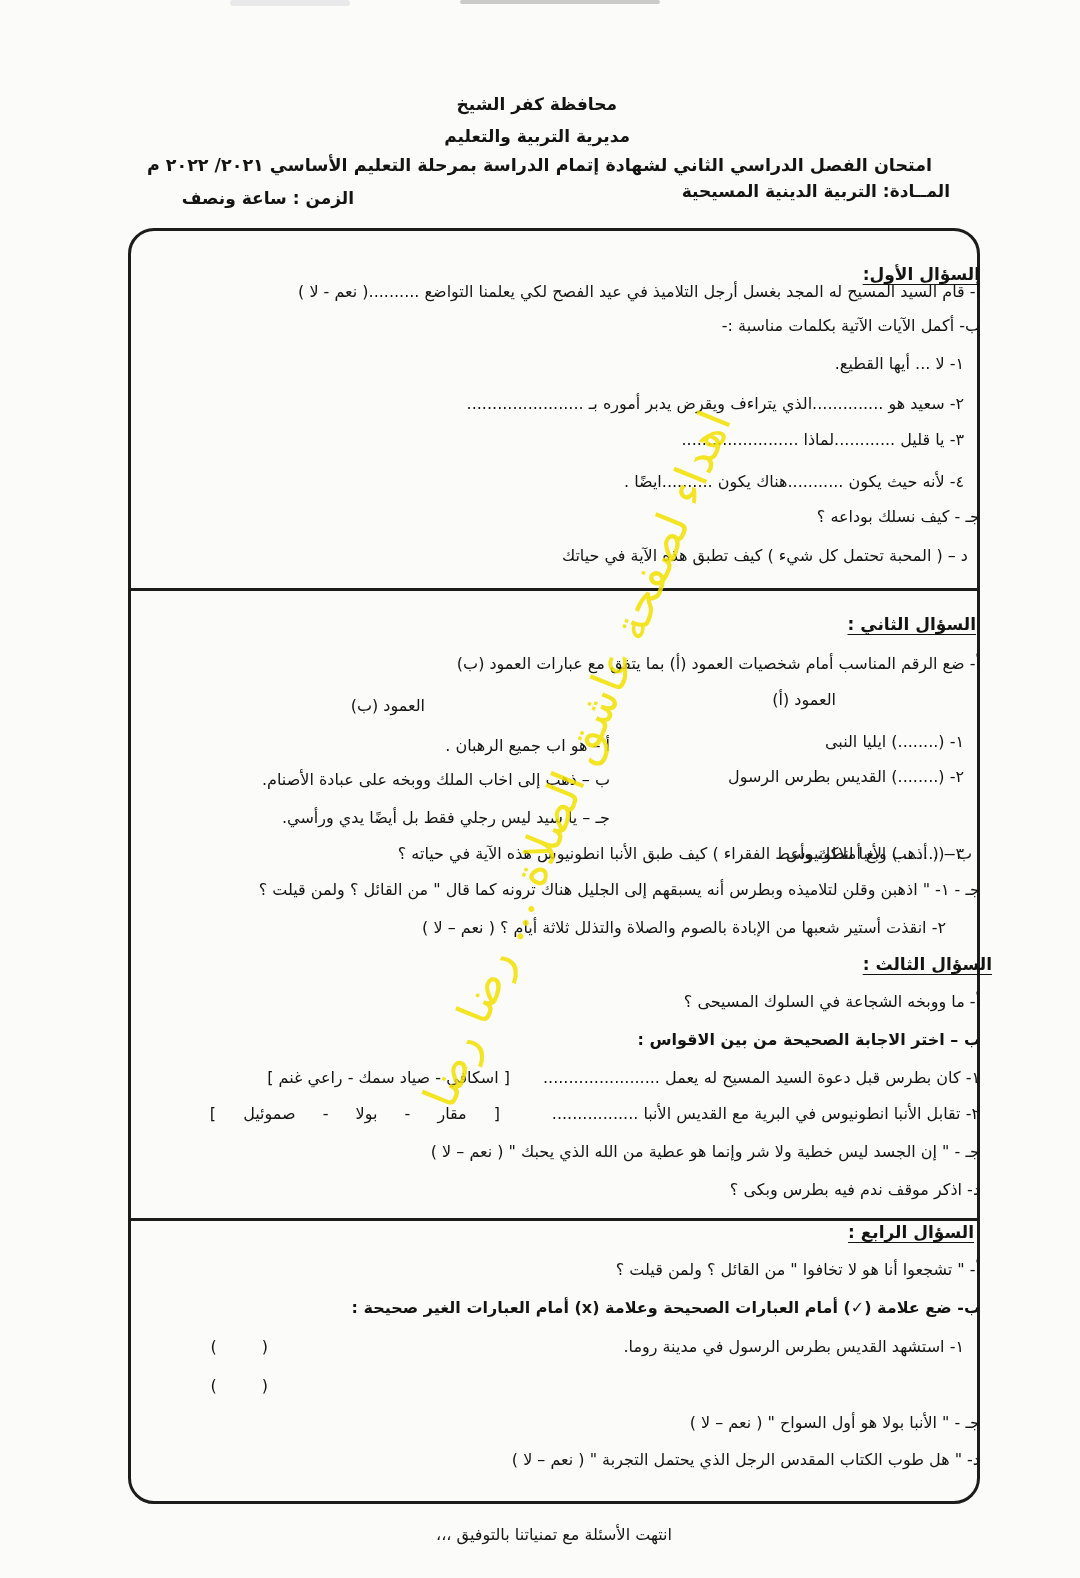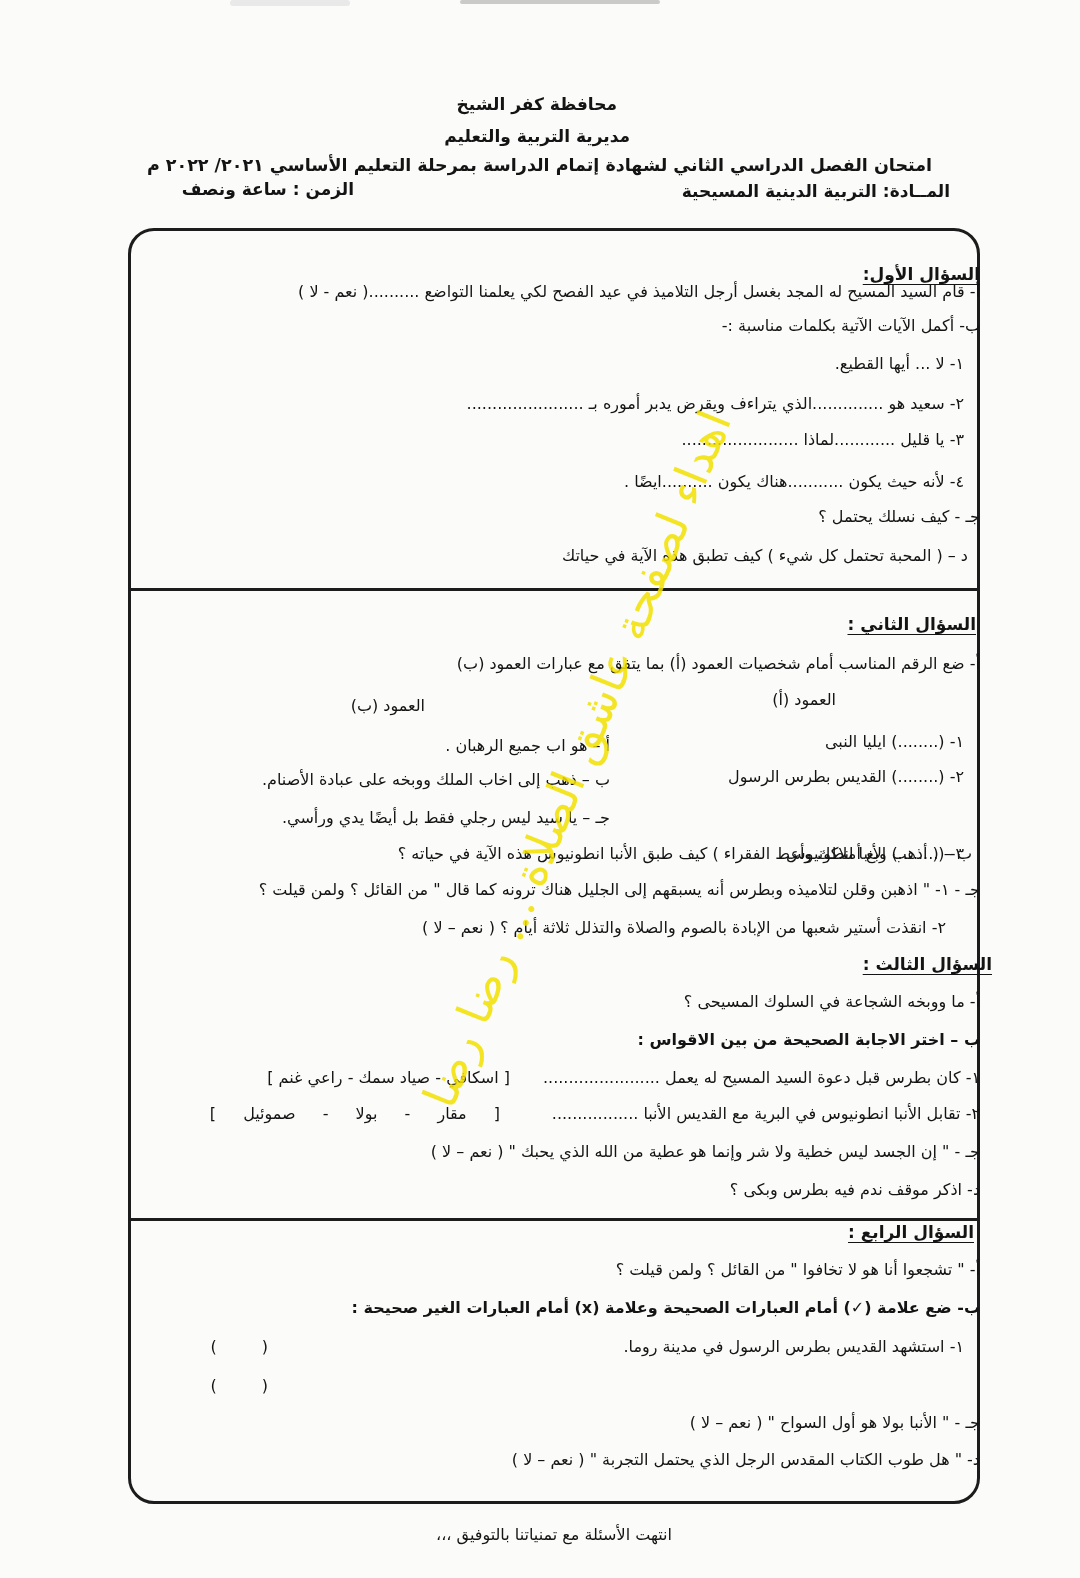--- a/index.html
+++ b/index.html
@@ -35,34 +35,34 @@
 
 <div class="page">
 
   <div class="faint"></div>
   <div class="faint2"></div>
 
   <div class="t hdr" style="right:463px; top:94px;">محافظة كفر الشيخ</div>
   <div class="t hdr" style="right:450px; top:126px;">مديرية التربية والتعليم</div>
   <div class="t hdr big" style="right:148px; top:155px;">امتحان الفصل الدراسي الثاني لشهادة إتمام الدراسة بمرحلة التعليم الأساسي ٢٠٢١/ ٢٠٢٢ م</div>
   <div class="t hdr" style="right:130px; top:181px;">المــادة: التربية الدينية المسيحية</div>
-  <div class="t hdr" style="right:726px; top:179px;">الزمن : ساعة ونصف</div>
+  <div class="t hdr" style="right:726px; top:188px;">الزمن : ساعة ونصف</div>
 
   <div class="frame"></div>
   <div class="divider" style="top:588px;"></div>
   <div class="divider" style="top:1218px;"></div>
 
   <div class="t qtitle" style="right:100px; top:236px;margin-top:28px;">السؤال الأول:</div>
   <div class="t" style="right:100px; top:282px;">أ- قام السيد المسيح له المجد بغسل أرجل التلاميذ في عيد الفصح لكي يعلمنا التواضع ..........( نعم - لا )</div>
   <div class="t" style="right:100px; top:316px;">ب- أكمل الآيات الآتية بكلمات مناسبة :-</div>
   <div class="t" style="right:116px; top:354px;">١- لا ... أيها القطيع.</div>
   <div class="t" style="right:116px; top:394px;">٢- سعيد هو ..............الذي يتراءف ويقرض يدبر أموره بـ .......................</div>
   <div class="t" style="right:116px; top:430px;">٣- يا قليل ............لماذا .......................</div>
   <div class="t" style="right:116px; top:472px;">٤- لأنه حيث يكون ...........هناك يكون ..........ايضًا .</div>
-  <div class="t" style="right:100px; top:507px;">جـ - كيف نسلك يحتمل ؟</div>
+  <div class="t" style="right:100px; top:507px;">جـ - كيف نسلك بوداعه ؟</div>
   <div class="t" style="right:112px; top:546px;">د – ( المحبة تحتمل كل شيء ) كيف تطبق هذه الآية في حياتك</div>
 
   <div class="t qtitle" style="right:104px; top:614px;">السؤال الثاني :</div>
   <div class="t" style="right:100px; top:654px;">أ- ضع الرقم المناسب أمام شخصيات العمود (أ) بما يتفق مع عبارات العمود (ب)</div>
   <div class="t" style="right:244px; top:690px;">العمود (أ)</div>
   <div class="t" style="right:655px; top:696px;">العمود (ب)</div>
 
   <div class="t" style="right:116px; top:732px;">١- (........) ايليا النبى</div>
   <div class="t" style="right:116px; top:767px;">٢- (........) القديس بطرس الرسول</div>
   <div class="t" style="right:116px; top:804px;margin-top:40px;">٣- (........) الأنبا انطونيوس</div>

